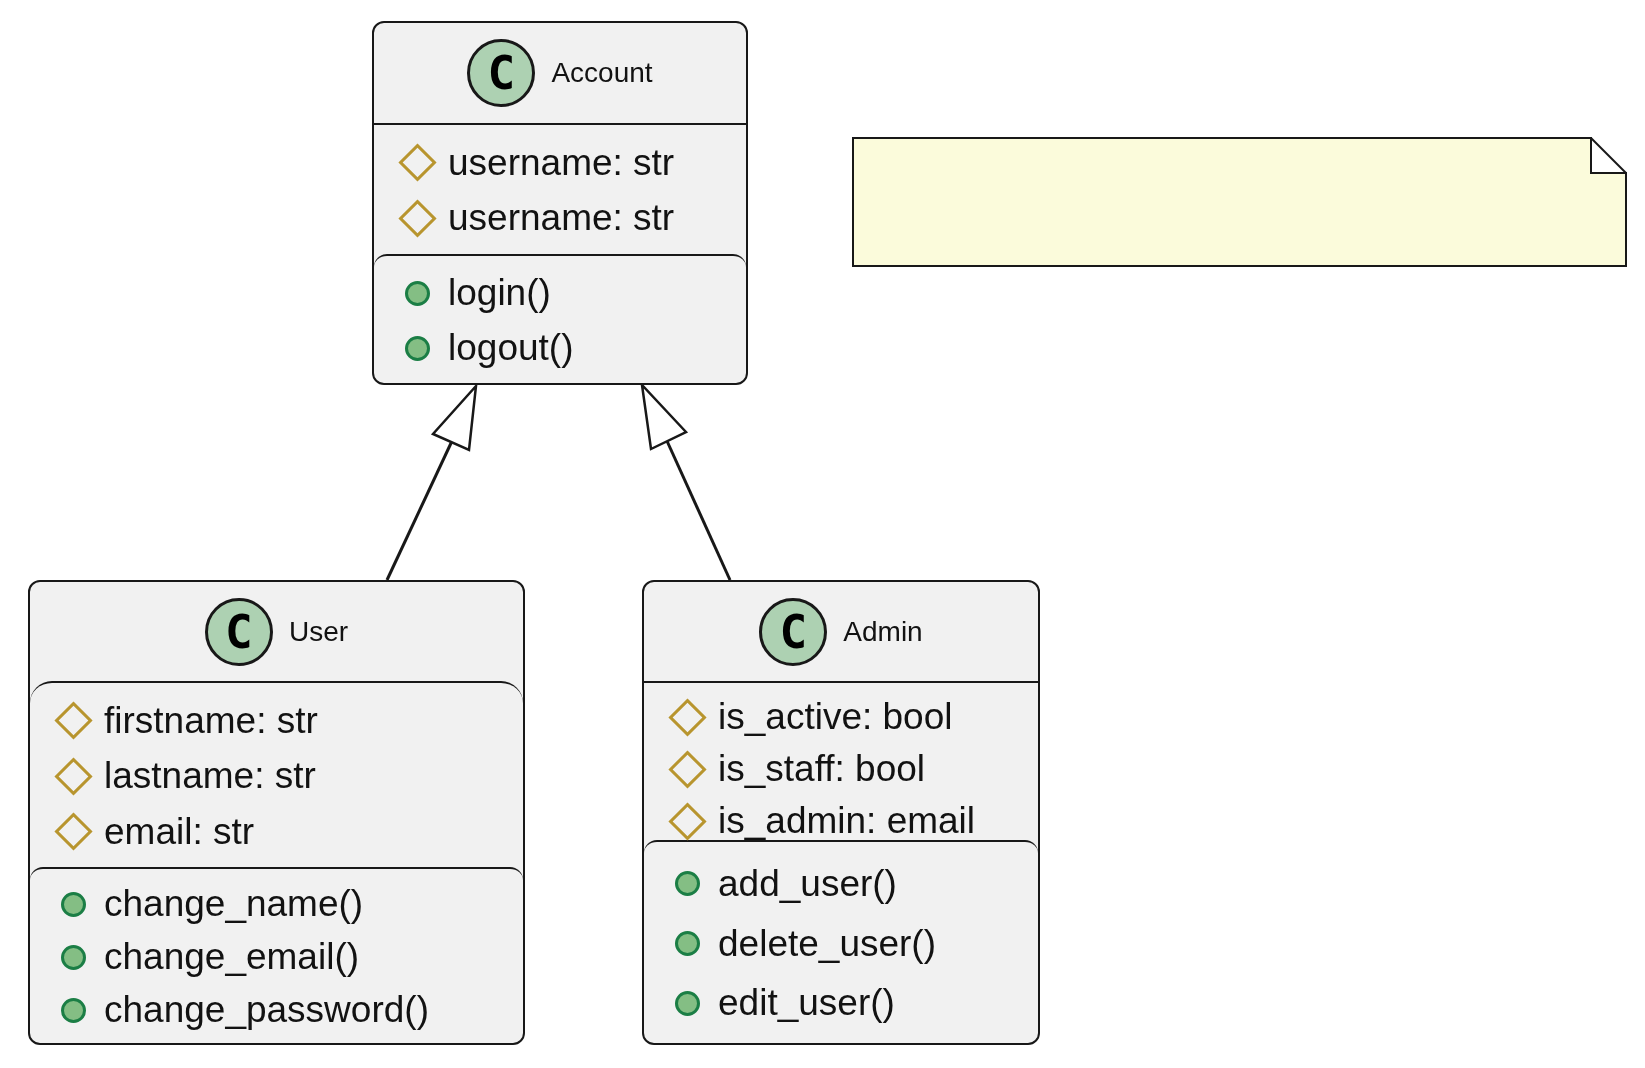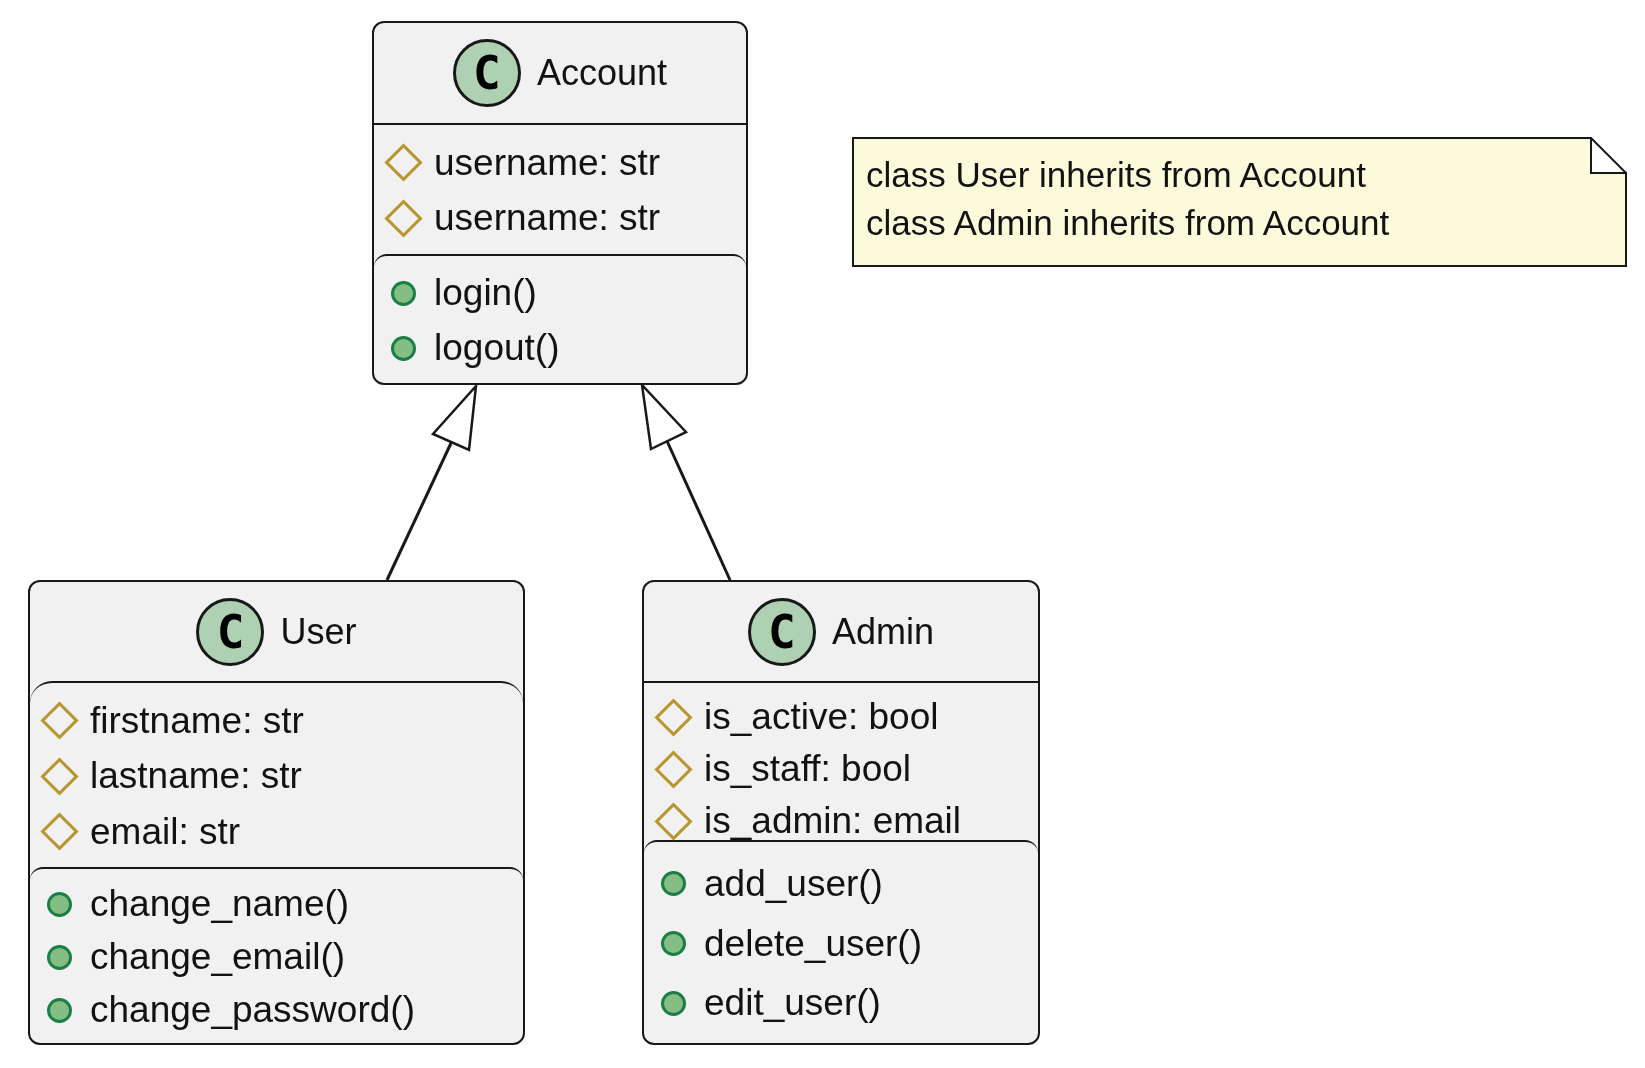--- a/index.html
+++ b/index.html
@@ -43,28 +43,28 @@
     background: #ADD1B2;
     display: flex;
     align-items: center;
     justify-content: center;
     font-family: "DejaVu Sans Mono", monospace;
     font-weight: bold;
     font-size: 46px;
     color: #000000;
   }
   .class-title {
-    font-size: 36px;
+    font-size: 28px;
     color: #121212;
     white-space: nowrap;
   }
   .section {
     box-sizing: border-box;
     border-top: 2px solid #181818;
-    padding: 8px 14px 6px 12px;
+    padding: 8px 14px 6px 26px;
     display: flex;
     flex-direction: column;
     justify-content: space-evenly;
   }
   .section.grow { flex: 1; border-radius: 13px; }
   .member-row {
     display: flex;
     align-items: center;
     height: 52px;
     flex: none;
@@ -185,24 +185,20 @@
         <span class="member-label">logout()</span>
       </div>
     </div>
   </div>
 
   <div class="note">
     <svg width="776" height="131" viewBox="0 0 776 131">
       <polygon points="1,1 739,1 739,36 774,36 774,129 1,129" fill="#FBFBDB" stroke="#181818" stroke-width="2"></polygon>
       <path d="M739,1 L774,36" fill="none" stroke="#181818" stroke-width="2"></path>
     </svg>
-    <div class="note-text">
-      <div>class User inherits from Account</div>
-      <div>class Admin inherits from Account</div>
-    </div>
   </div>
 
   <div class="class-box" style="left:28px; top:580px; width:497px; height:465px;">
     <div class="class-header" style="height:99px;">
       <span class="c-badge">C</span>
       <span class="class-title">User</span>
     </div>
     <div class="section" style="height:186px;border-radius:22px;">
       <div class="member-row">
         <span class="icon-cell">

